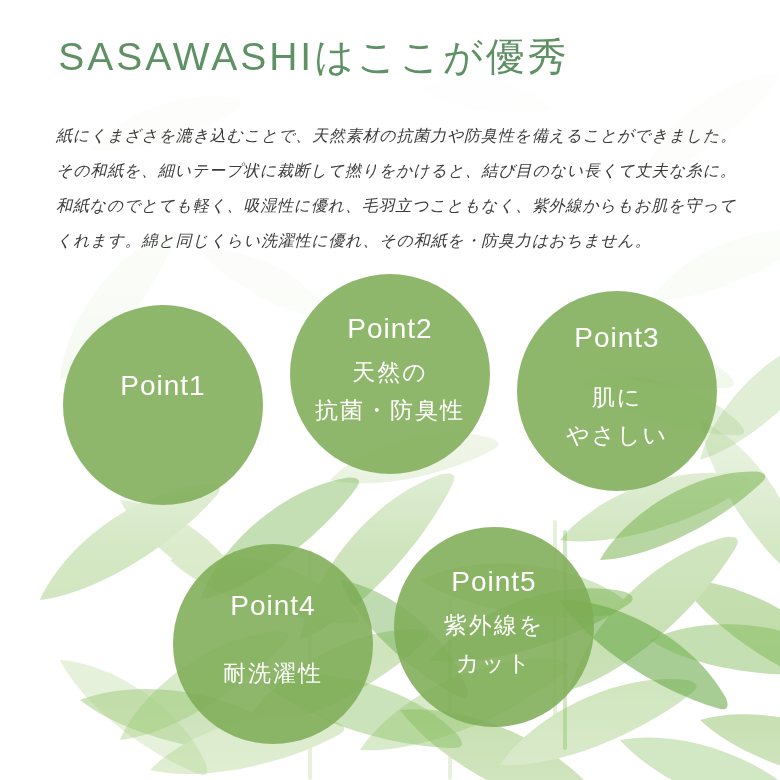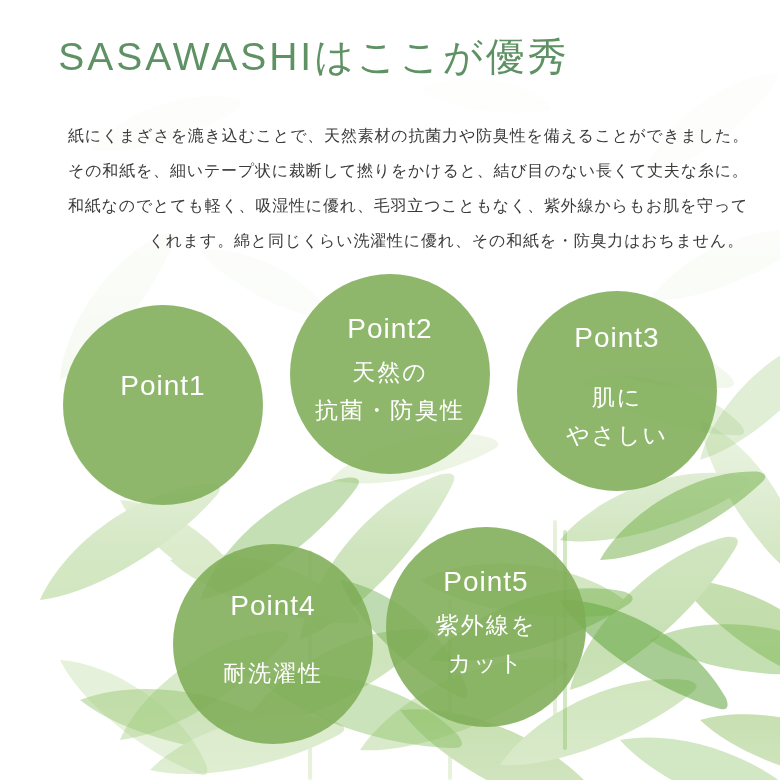--- a/index.html
+++ b/index.html
@@ -22,42 +22,43 @@
       rgba(255,255,255,0.58) 100%);
   }
   .content{position:absolute;inset:0;}
   .title{
     position:absolute;top:30px;left:0;width:628px;margin:0;
     text-align:center;
     font-size:39px;font-weight:300;letter-spacing:3px;
     color:var(--title-green,#5E9163);
   }
   .body-text{
-    position:absolute;top:118px;left:68px;width:676px;margin:0;
+    position:absolute;top:118px;left:56px;width:676px;margin:0;
     font-size:16px;line-height:35px;letter-spacing:0.8px;
     color:var(--body-text,#3A3A3A);
-    text-align:right;
+    text-align:left;
+    font-style:italic;
   }
   .body-text span{display:block;white-space:nowrap;}
   .circle{
     position:absolute;width:200px;height:200px;border-radius:50%;
     background:var(--circle-fill,rgba(126,172,86,0.87));
     color:var(--circle-text,#ffffff);
     display:flex;flex-direction:column;align-items:center;justify-content:center;
     text-align:center;padding-bottom:6px;box-sizing:border-box;
   }
   .p-label{font-size:28px;letter-spacing:1px;margin-bottom:8px;}
   .circle.gap-lg .p-label{margin-bottom:32px;}
   .p-desc{font-size:23px;line-height:38px;letter-spacing:2px;}
   .p-desc span{display:block;}
   .pos-1{left:63px;top:305px;}
   .pos-2{left:290px;top:274px;}
   .pos-3{left:517px;top:291px;gap:16px;}
   .pos-4{left:173px;top:544px;}
-  .pos-5{left:386px;top:527px;}
+  .pos-5{left:394px;top:527px;}
 </style>
 </head>
 <body>
 
 <div class="page">
 
   <svg class="layer" viewBox="0 0 780 780" aria-hidden="true">
     <defs>
       <path id="lf" d="M0 0 C 30 -22, 88 -30, 128 -10 C 134 -6, 134 -3, 127 -1 C 88 12, 32 14, 0 0 Z"></path>
     </defs>

